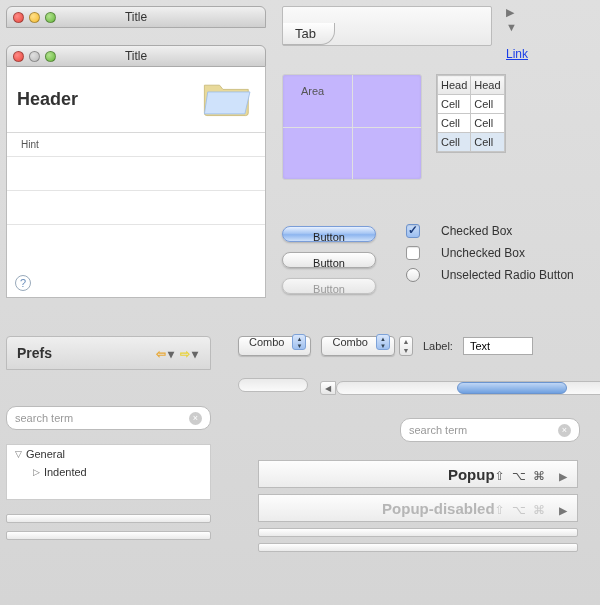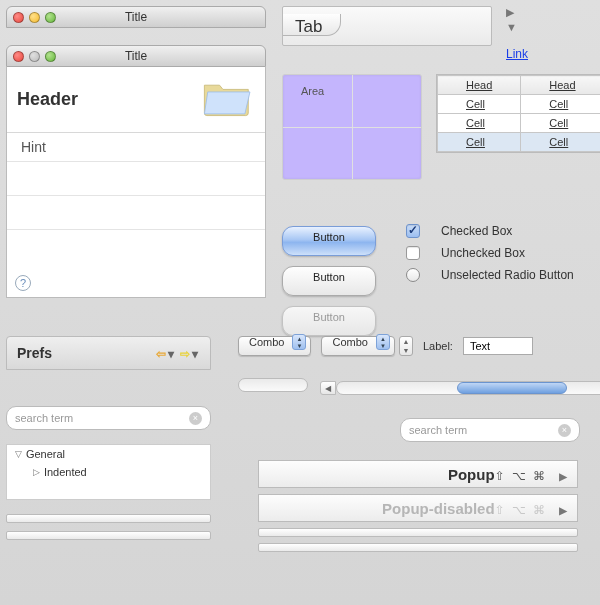--- a/index.html
+++ b/index.html
@@ -46,42 +46,42 @@
   border: 1px solid #bbb; border-top: none;
   position: relative;
 }
 .header-row {
   background: #fff;
   padding: 8px 10px;
   font-size: 18px; font-weight: bold;
   border-bottom: 1px solid #d8d8d8;
   display: flex; justify-content: space-between; align-items: center;
 }
-.hint { padding: 6px 14px; font-size: 14px; color: #555; }
+.hint { padding: 6px 14px; font-size: 10px; color: #555; }
 .rows-sep { border-top: 1px solid #e4e4e4; height: 34px; }
 .help-icon {
   position: absolute; bottom: 6px; left: 8px;
   width: 16px; height: 16px; border-radius: 50%;
   border: 1px solid #9ab; color: #6a8ebb;
   font-size: 11px; text-align: center; line-height: 14px;
 }
 .folder-icon svg { width: 54px; height: 44px; }
 
 
 .tabstrip {
   position: absolute; left: 282px; top: 6px; width: 210px; height: 40px;
   background: linear-gradient(#fafafa,#eaeaea);
   border: 1px solid #bbb; border-radius: 2px;
 }
 .tab {
-  position: absolute; left: 0; top: 7px; height: 22px; padding: 3px 18px 0 12px;
+  position: absolute; left: 0; top: 16px; height: 22px; padding: 3px 18px 0 12px;
   background: linear-gradient(#fefefe,#e8e8e8);
   border: 1px solid #b5b5b5; border-top: none; border-left: none;
   border-bottom-right-radius: 14px;
-  font-size: 17px;
+  font-size: 13px;
 }
 
 
 .navlink { position: absolute; left: 506px; top: 6px; width: 80px;}
 .navlink .arr { color: #777; font-size: 11px; }
 .linktext { color: #1a3ee8; text-decoration: underline; font-size: 12px; display: inline-block; margin-top: 14px;}
 
 
 .areabox {
   position: absolute; left: 282px; top: 74px; width: 140px; height: 106px;
@@ -91,28 +91,28 @@
 .areabox .lbl { padding: 10px 0 0 18px; font-size: 11px; color: #555;}
 .areabox::before, .areabox::after {
   content:""; position:absolute; background:#e0e0e0;
 }
 .areabox::before { left:50%; top:0; bottom:0; width:1px;}
 .areabox::after { top:50%; left:0; right:0; height:1px;}
 
 
 .tbl { position: absolute; left: 436px; top: 74px; border: 1px solid #bbb; font-size: 11px;}
 .tbl table { border-collapse: collapse; }
-.tbl th, .tbl td { border: 1px solid #c7c7c7; padding: 3px 28px; background: #fff; text-decoration: underline;}
+.tbl th, .tbl td { border: 1px solid #c7c7c7; padding: 3px 3px; background: #fff;}
 .tbl th { background: linear-gradient(#f7f7f7,#e8e8e8); font-weight: normal;}
 .tbl tr.sel td { background: #dce7f3; }
 
 
 .btnstack { position: absolute; left: 282px; top: 226px; width: 110px; }
 .aqua-btn {
-  display: block; width: 94px; height: 30px; margin-bottom: 10px;
+  display: block; width: 94px; height: 16px; margin-bottom: 10px;
   border-radius: 11px; border: 1px solid #7a9dd8;
   background: linear-gradient(#e8f1ff 0%, #a8c7f4 45%, #8db5ef 55%, #cde0fa 100%);
   font-size: 11px; color: #222; text-align: center; line-height: 20px;
   box-shadow: 0 1px 2px rgba(0,0,0,0.2);
 }
 .aqua-btn.white {
   border-color: #aaa;
   background: linear-gradient(#fefefe,#e8e8e8);
 }
 .aqua-btn.disabled {

